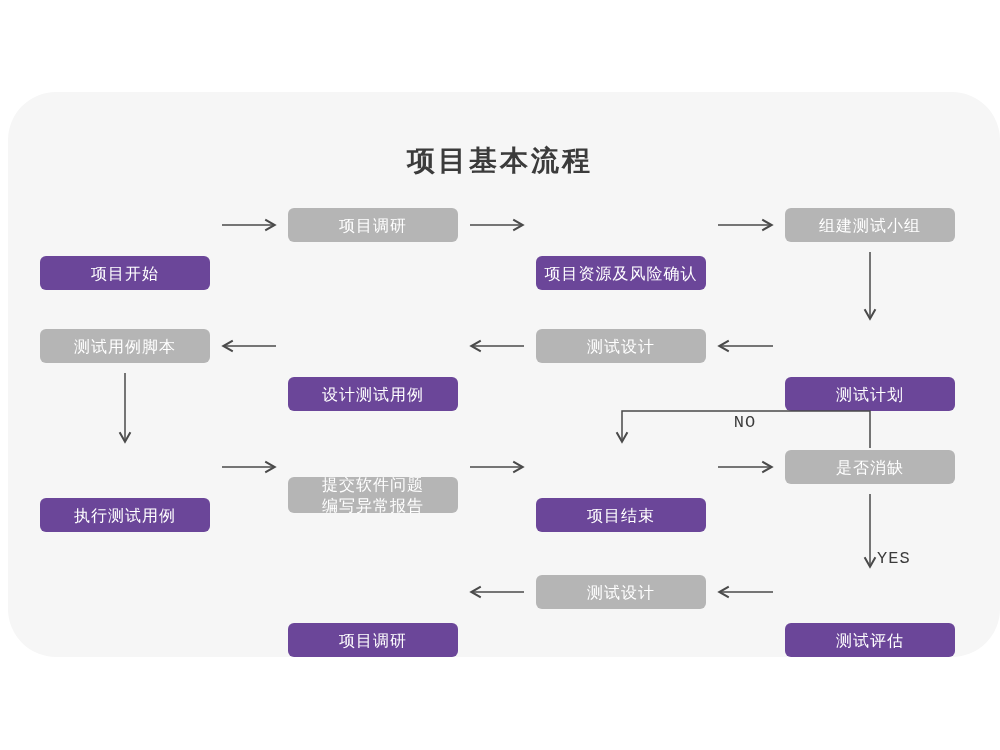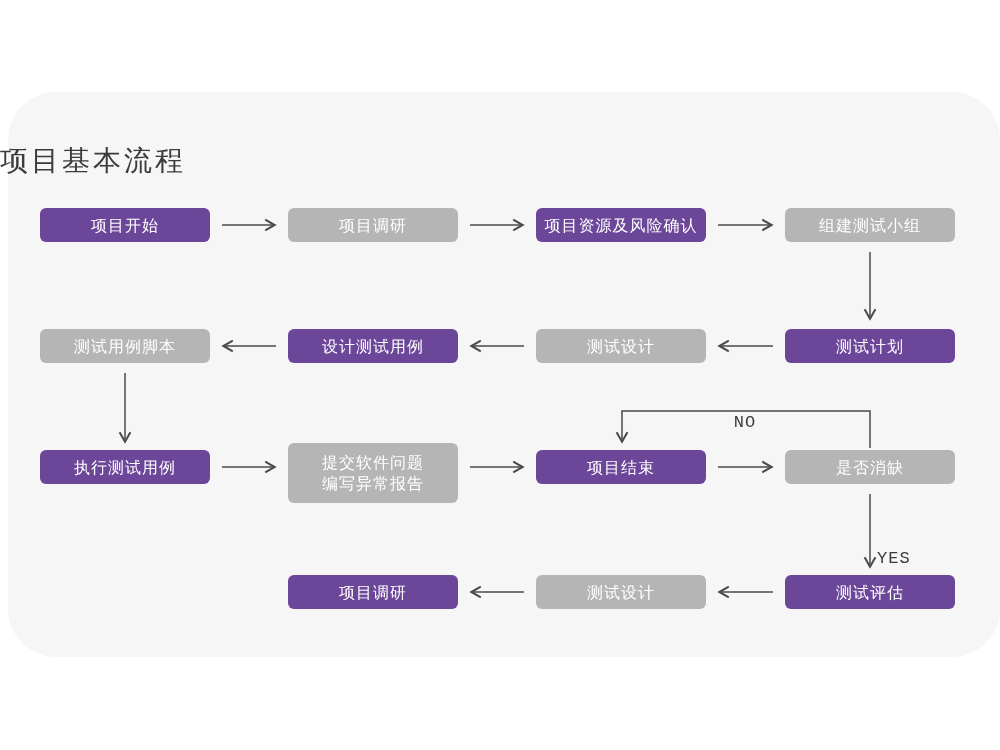--- a/index.html
+++ b/index.html
@@ -22,40 +22,41 @@
   .card{
     position:absolute;
     left:8px;top:92px;
     width:992px;height:565px;
     background:var(--card-bg);
     border-radius:48px;
   }
   .title{
     position:absolute;
     left:0;right:0;top:142px;
+    text-align:center;
     font-size:28px;
-    font-weight:400;
+    font-weight:700;
     letter-spacing:3px;
     color:var(--title-text);
   }
   .node{
     position:absolute;
     width:170px;height:34px;
     border-radius:6px;
     display:flex;align-items:center;justify-content:center;
     font-size:16px;
     letter-spacing:1px;
     color:var(--node-text);
     text-align:center;
     line-height:21px;
     white-space:pre-line;
   }
-  .node.purple{background:var(--purple);}
+  .node.purple{background:var(--purple);margin-top:48px;}
   .node.gray{background:var(--gray);}
-  .node.tall{height:60px;}
+  .node.tall{height:36px;margin-top:34px;}
   .edge-label{
     position:absolute;
     font-size:17px;
     letter-spacing:1px;
     color:var(--title-text);
     font-family:Liberation Mono, monospace;
   }
   .edge-label.no{left:705px;top:413px;width:80px;text-align:center;}
   .edge-label.yes{left:877px;top:549px;}
   svg.arrows{

